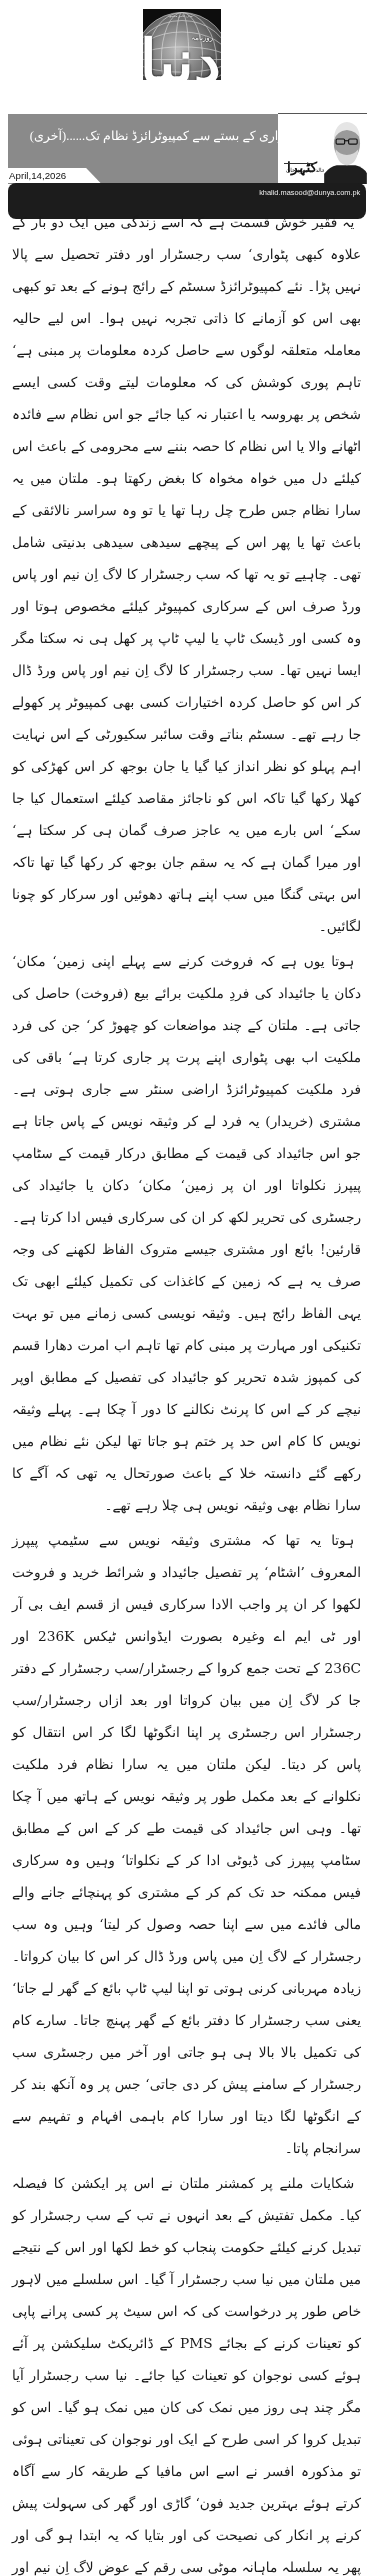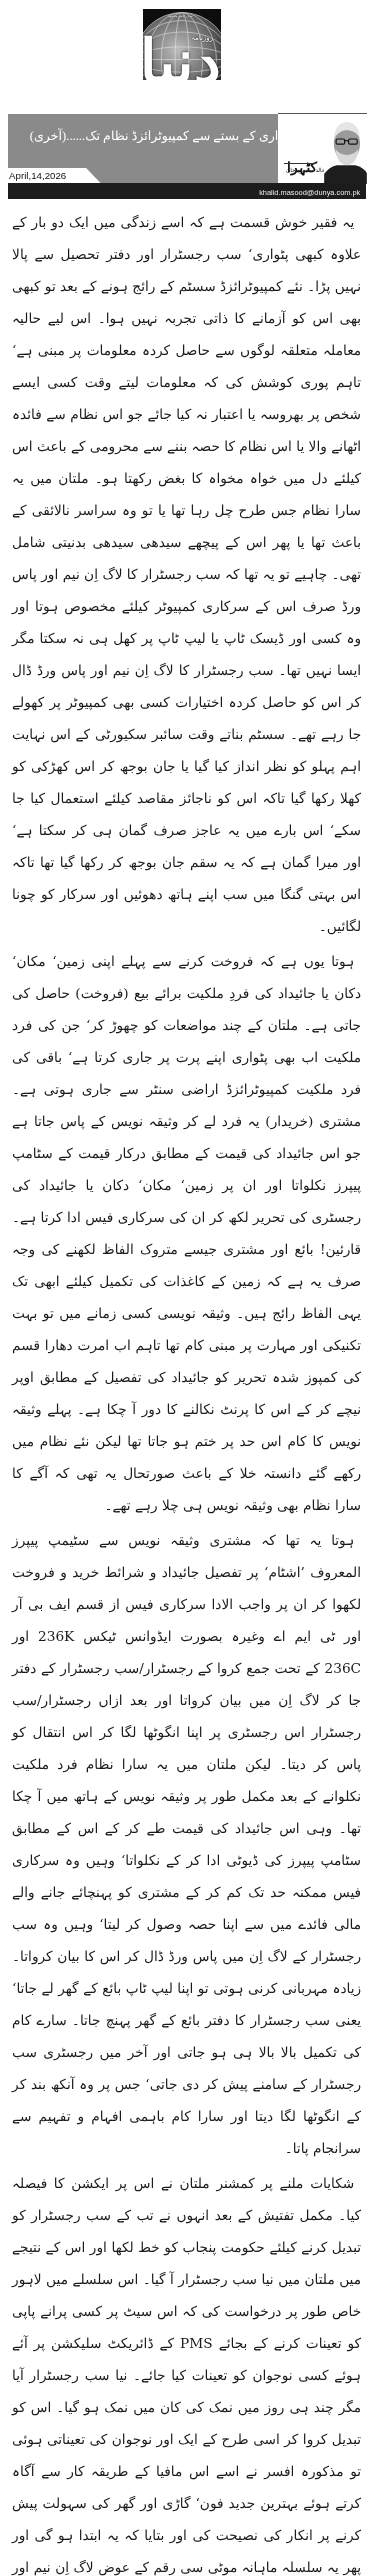--- a/index.html
+++ b/index.html
@@ -17,21 +17,21 @@
   .banner-gray { position: absolute; left: 0; top: 0.6px; width: 270px; height: 70px; background: #8a8a8a; }
   .banner-title { position: absolute; left: 0; top: 15px; width: 306px; text-align: center; color: #ffffff; font-family: Liberation Serif, serif; font-size: 12.6px; direction: rtl; white-space: nowrap; }
   .date-tab { position: absolute; left: 0; top: 55px; height: 15.4px; width: 93px; background: #ffffff; clip-path: polygon(0 0, 84% 0, 100% 100%, 0 100%); }
   .date-text { position: absolute; left: 1.1px; top: 57px; font-family: "Liberation Sans", sans-serif; font-size: 9.7px; color: #111; letter-spacing: 0px; }
   .author-box { position: absolute; left: 270px; top: 0; width: 89px; height: 70px; background: #ffffff; border-top: 0.6px solid #555; }
   .column-name { position: absolute; left: 9.1px; top: 12.6px; font-family: "DejaVu Serif", serif; font-size: 13.7px; font-weight: bold; color: #111; direction: rtl; margin-top: 32px; }
   .column-rule { position: absolute; left: 5.7px; top: 49px; width: 31px; height: 0.6px; background: #333; }
   .author-name { position: absolute; left: 8px; top: 53px; font-family: "DejaVu Serif", serif; font-size: 5.7px; color: #222; direction: rtl; }
   .author-photo { position: absolute; left: 46px; top: 0; width: 43px; height: 70px; overflow: hidden; background: #fff; }
 
-  .email-bar { position: absolute; left: 8px; top: 183px; width: 358px; height: 16px; background: #1c1c1c; }
+  .email-bar { position: absolute; left: 8px; top: 183px; width: 358px; height: 36px; background: #1c1c1c; border-radius: 8px; }
   .email-text { position: absolute; right: 5.7px; top: 4.6px; font-family: "Liberation Sans", sans-serif; font-size: 7.4px; color: #eeeeee; }
 
   
   .article { position: absolute; left: 9.1px; top: 203px; width: 355px; direction: rtl; text-align: justify; text-align-last: right;
     font-family: "DejaVu Serif", serif; font-size: 13.7px; line-height: 32px; color: #1a1a1a; }
   .article p { margin: 3px; text-indent: 6.9px; }
 </style>
 </head>
 <body>
 

